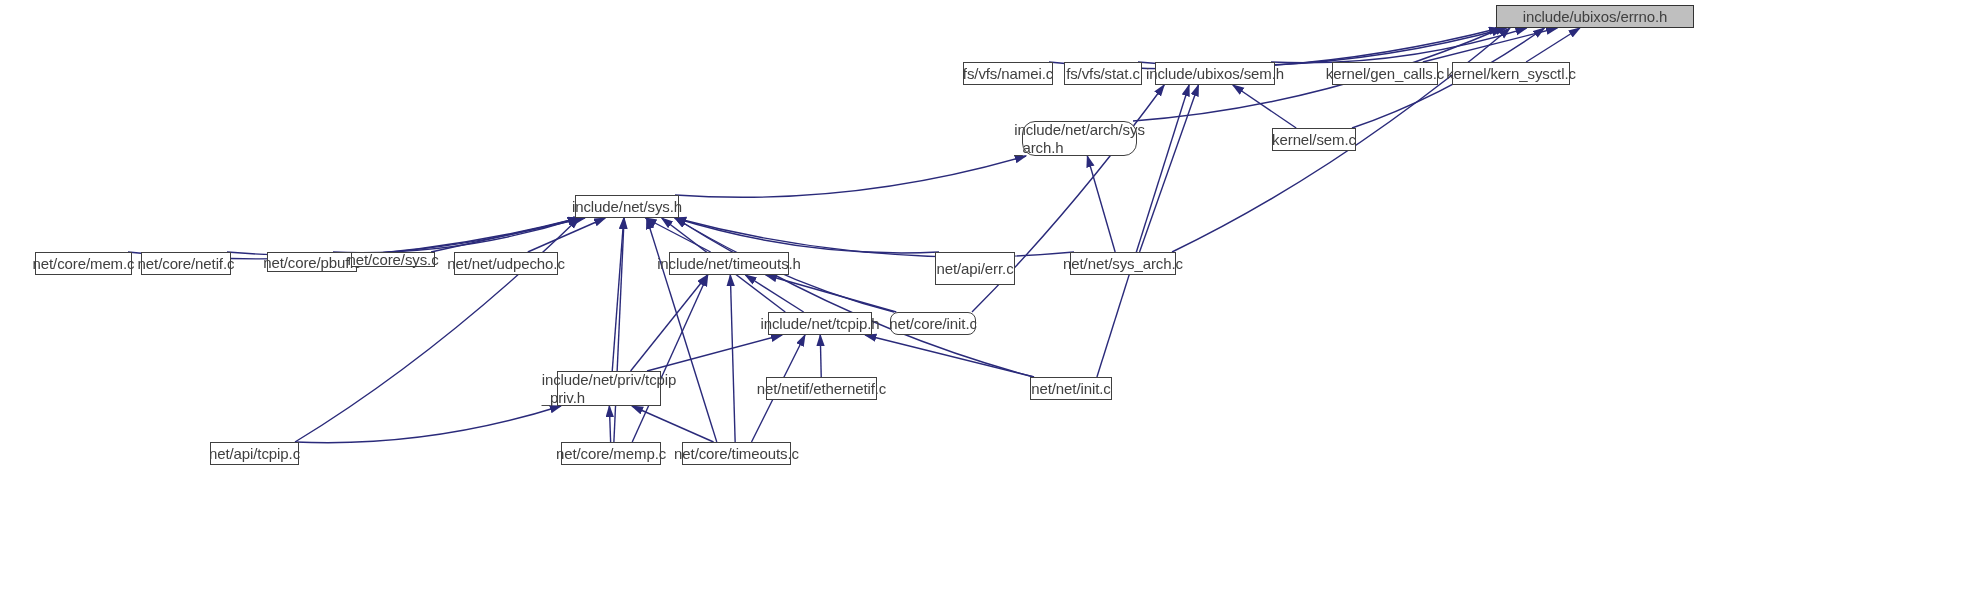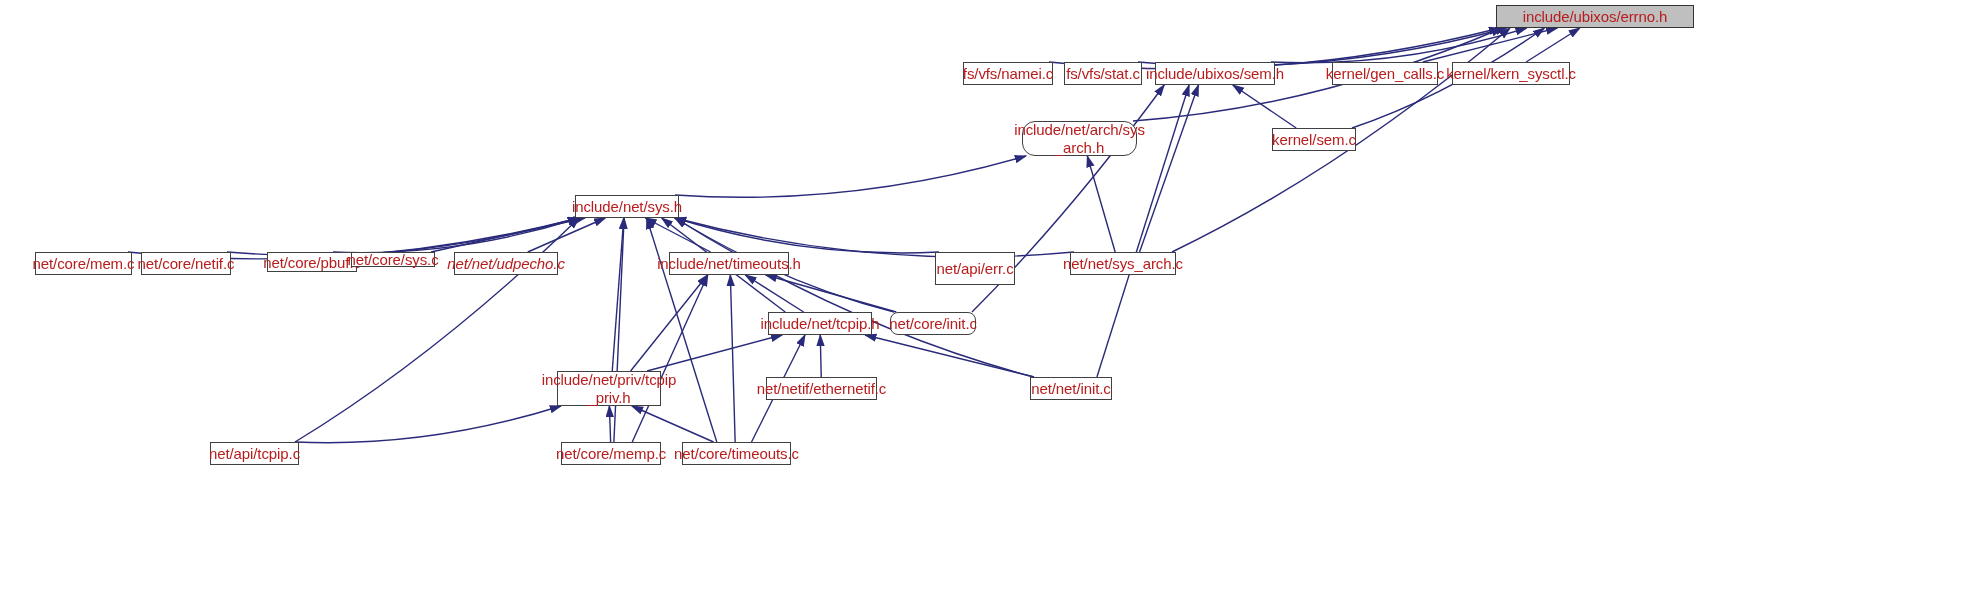--- a/index.html
+++ b/index.html
@@ -23,24 +23,23 @@
     top: 0;
     width: 1968px;
     height: 589px;
     pointer-events: none;
   }
   .node {
     position: absolute;
     box-sizing: border-box;
     border: 1px solid #404040;
     background: #ffffff;
-    color: #b91c1c;
+    color: #404040;
     font-size: 15px;
     line-height: 17px;
-    text-align: center;
     display: flex;
     align-items: center;
     justify-content: center;
     white-space: pre;
     letter-spacing: -0.1px;
     z-index: 5;
   }
   .node.root {
     background: #bfbfbf;
     border-color: #333333;
@@ -111,21 +110,21 @@
       <div class="node" style="left: 1332px; top: 62px; width: 106px; height: 23px;">kernel/gen_calls.c</div>
       <div class="node" style="left: 1452px; top: 62px; width: 118px; height: 23px;">kernel/kern_sysctl.c</div>
       <div class="node two-line" style="left: 1022px; top: 121px; width: 115px; height: 35px; border-radius: 13px;">include/net/arch/sys
 _arch.h</div>
       <div class="node" style="left: 1272px; top: 128px; width: 84px; height: 23px;">kernel/sem.c</div>
       <div class="node" style="left: 575px; top: 195px; width: 104px; height: 23px;">include/net/sys.h</div>
       <div class="node" style="left: 35px; top: 252px; width: 97px; height: 23px;">net/core/mem.c</div>
       <div class="node" style="left: 141px; top: 252px; width: 90px; height: 23px;">net/core/netif.c</div>
       <div class="node" style="left: 247px; top: 252px; width: 90px; height: 20px; margin-left: 20px;">net/core/pbuf.c</div>
       <div class="node" style="left: 351px; top: 252px; width: 84px; height: 15px;">net/core/sys.c</div>
-      <div class="node" style="left: 454px; top: 252px; width: 104px; height: 23px; font-style: italic;">net/net/udpecho.c</div>
+      <div class="node" style="left: 454px; top: 252px; width: 104px; height: 23px;">net/net/udpecho.c</div>
       <div class="node" style="left: 669px; top: 252px; width: 120px; height: 23px;">include/net/timeouts.h</div>
       <div class="node" style="left: 935px; top: 252px; width: 80px; height: 33px;">net/api/err.c</div>
       <div class="node" style="left: 1070px; top: 252px; width: 106px; height: 23px;">net/net/sys_arch.c</div>
       <div class="node" style="left: 768px; top: 312px; width: 104px; height: 23px;">include/net/tcpip.h</div>
       <div class="node" style="left: 890px; top: 312px; width: 86px; height: 23px; border-radius: 8px;">net/core/init.c</div>
       <div class="node two-line" style="left: 557px; top: 371px; width: 104px; height: 35px;">include/net/priv/tcpip
 _priv.h</div>
       <div class="node" style="left: 766px; top: 377px; width: 111px; height: 23px;">net/netif/ethernetif.c</div>
       <div class="node" style="left: 1030px; top: 377px; width: 82px; height: 23px;">net/net/init.c</div>
       <div class="node" style="left: 210px; top: 442px; width: 89px; height: 23px;">net/api/tcpip.c</div>

